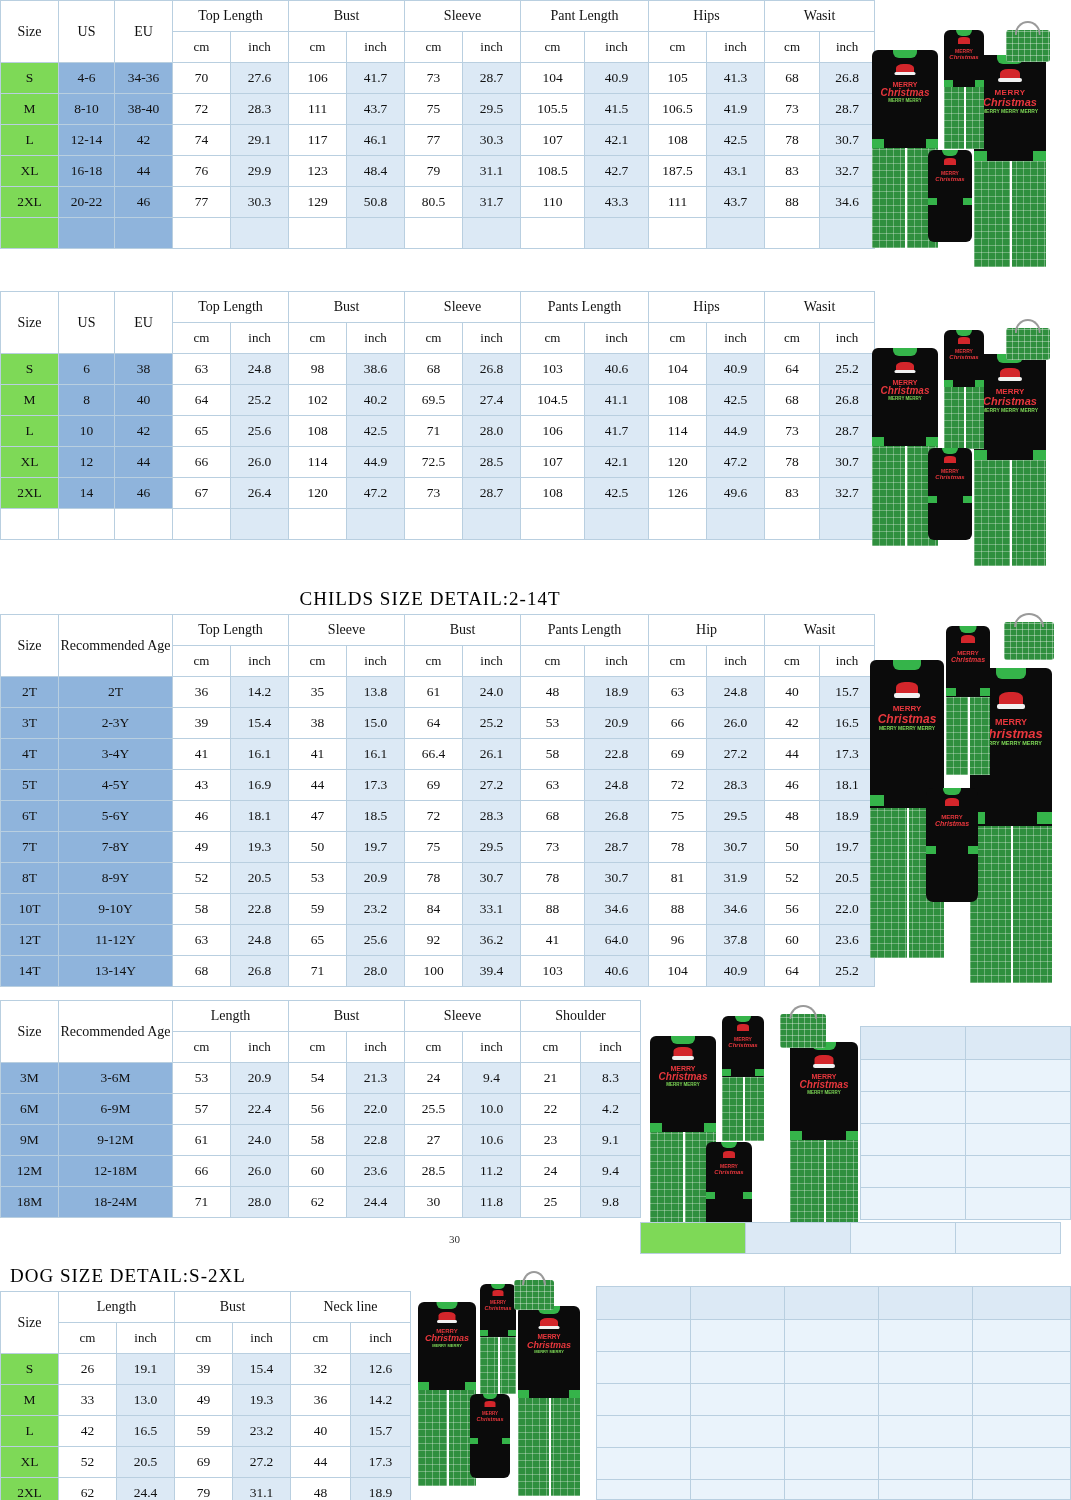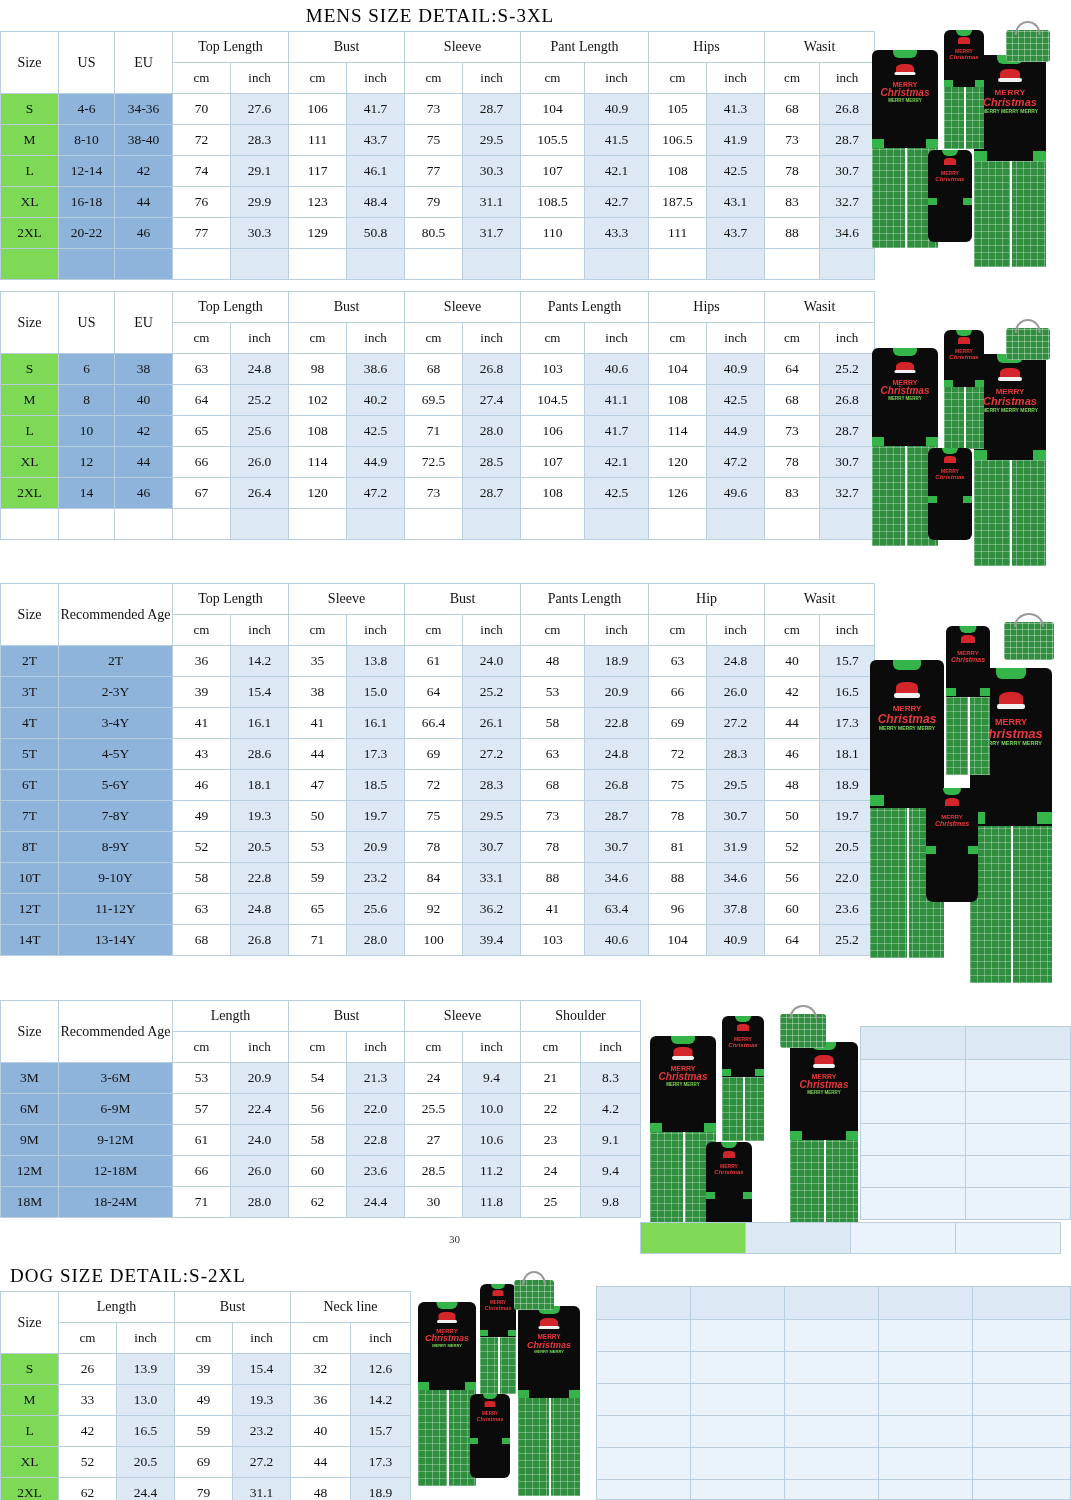--- a/index.html
+++ b/index.html
@@ -123,21 +123,20 @@
     position: absolute;
     border: 1px solid #b9cfe0;
   }
 </style>
 </head>
 <body>
 
 <div class="page">
 
   <div class="section" style="position:absolute; left:0; top:0; width:860px;">
-    <div class="sec-title">MENS SIZE DETAIL:S-3XL</div>
     <table class="sz" style="width:860px; margin-left:0;">
       <colgroup>
         <col style="width:58px">
           <col style="width:56px">
           <col style="width:58px">
         <col style="width:58px">
           <col style="width:58px">
         <col style="width:58px">
           <col style="width:58px">
         <col style="width:58px">
@@ -561,20 +560,21 @@
           <div class="txt1" style="font-size:6px;font-style:italic;">Christmas</div>
         </div>
       </div>
       <div class="bag" style="left:140px; top:10px; width:44px; height:32px;">
         <div class="handle"></div>
       </div>
     </div>
   </div>
 
   <div class="section" style="position:absolute; left:0; top:583px; width:860px;">
+    <div class="sec-title">CHILDS SIZE DETAIL:2-14T</div>
     <table class="sz" style="width:860px;">
       <colgroup>
         <col style="width:58px">
           <col style="width:114px">
         <col style="width:58px">
           <col style="width:58px">
         <col style="width:58px">
           <col style="width:58px">
         <col style="width:58px">
           <col style="width:58px">
@@ -655,21 +655,21 @@
         <td class="c-lblue">22.8</td>
         <td class="c-white">69</td>
         <td class="c-lblue">27.2</td>
         <td class="c-white">44</td>
         <td class="c-lblue">17.3</td>
       </tr>
       <tr>
         <td class="c-blue">5T</td>
         <td class="c-blue">4-5Y</td>
         <td class="c-white">43</td>
-        <td class="c-lblue">28.6</td>
+        <td class="c-lblue">16.9</td>
         <td class="c-white">44</td>
         <td class="c-lblue">17.3</td>
         <td class="c-white">69</td>
         <td class="c-lblue">27.2</td>
         <td class="c-white">63</td>
         <td class="c-lblue">24.8</td>
         <td class="c-white">72</td>
         <td class="c-lblue">28.3</td>
         <td class="c-white">46</td>
         <td class="c-lblue">18.1</td>
@@ -741,21 +741,21 @@
       <tr>
         <td class="c-blue">12T</td>
         <td class="c-blue">11-12Y</td>
         <td class="c-white">63</td>
         <td class="c-lblue">24.8</td>
         <td class="c-white">65</td>
         <td class="c-lblue">25.6</td>
         <td class="c-white">92</td>
         <td class="c-lblue">36.2</td>
         <td class="c-white">41</td>
-        <td class="c-lblue">63.4</td>
+        <td class="c-lblue">64.0</td>
         <td class="c-white">96</td>
         <td class="c-lblue">37.8</td>
         <td class="c-white">60</td>
         <td class="c-lblue">23.6</td>
       </tr>
       <tr>
         <td class="c-blue">14T</td>
         <td class="c-blue">13-14Y</td>
         <td class="c-white">68</td>
         <td class="c-lblue">26.8</td>
@@ -1045,21 +1045,21 @@
         <td class="c-white">cm</td>
         <td class="c-lblue">inch</td>
         <td class="c-white">cm</td>
         <td class="c-lblue">inch</td>
         <td class="c-white">cm</td>
         <td class="c-lblue">inch</td>
       </tr>
       <tr>
         <td class="c-green">S</td>
         <td class="c-white">26</td>
-        <td class="c-lblue">13.9</td>
+        <td class="c-lblue">19.1</td>
         <td class="c-white">39</td>
         <td class="c-lblue">15.4</td>
         <td class="c-white">32</td>
         <td class="c-lblue">12.6</td>
       </tr>
       <tr>
         <td class="c-green">M</td>
         <td class="c-white">33</td>
         <td class="c-lblue">13.0</td>
         <td class="c-white">49</td>

